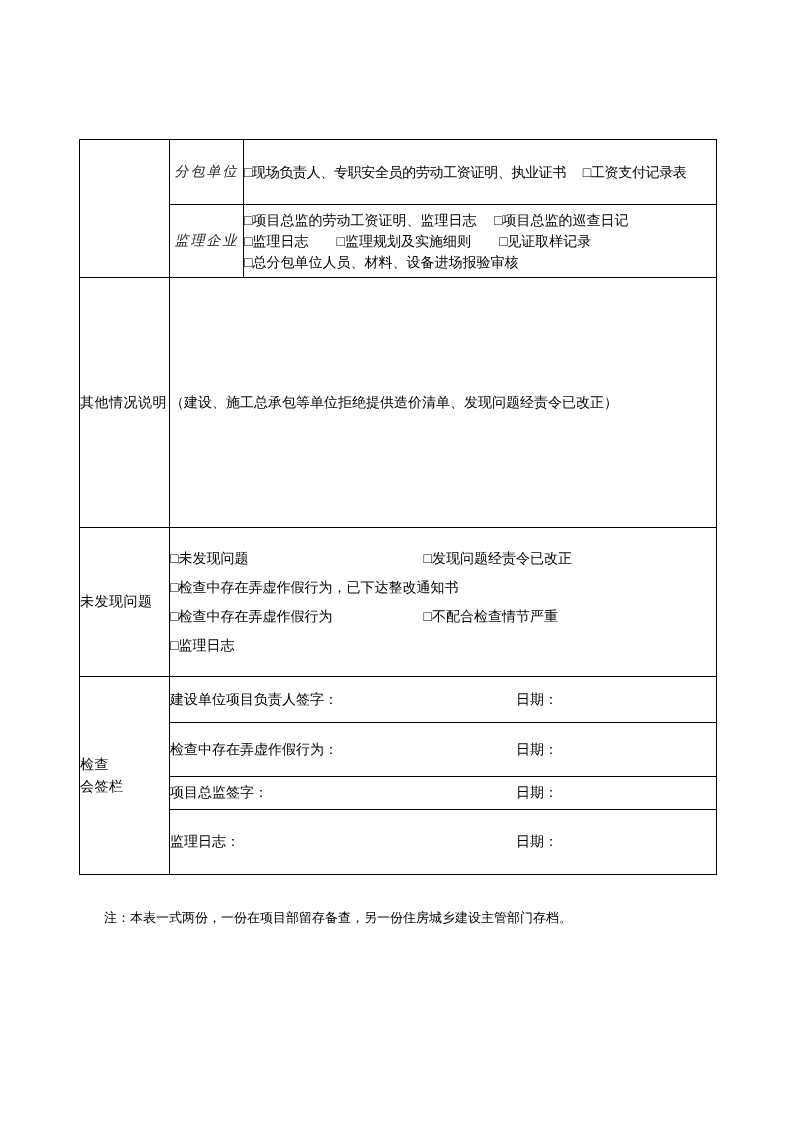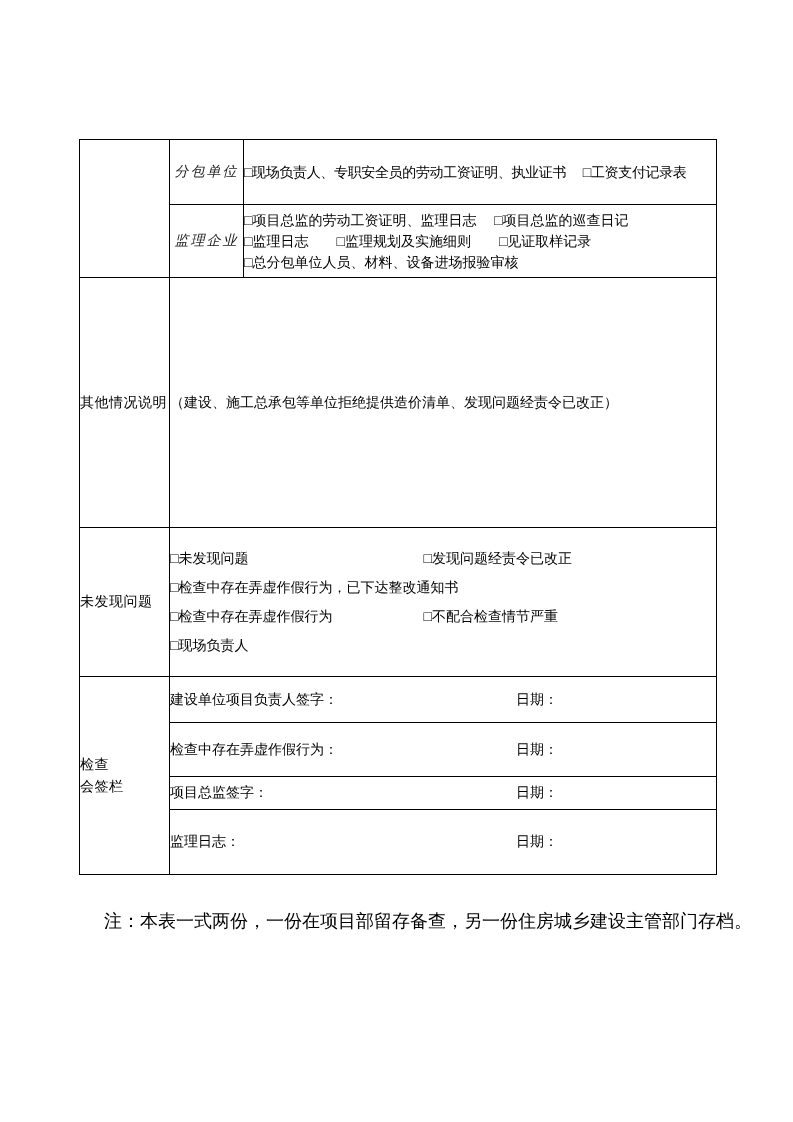--- a/index.html
+++ b/index.html
@@ -58,21 +58,21 @@
   .sign-cell { padding-left: 4px; }
   .sign-label {
     display: inline-block;
     width: 346px;
   }
   .sign-section-label div { line-height: 22px; }
   .footnote {
     position: absolute;
     left: 104px;
     top: 909px;
-    font-size: 18px;
+    font-size: 13px;
     white-space: nowrap;
     text-align: right;
   }
 </style>
 </head>
 <body>
 
 <div class="page">
 
   <table class="form-table">
@@ -115,21 +115,21 @@
           <span>□发现问题经责令已改正</span>
         </div>
         <div class="result-line">
           <span>□检查中存在弄虚作假行为，已下达整改通知书</span>
         </div>
         <div class="result-line">
           <span class="res-left">□检查中存在弄虚作假行为</span>
           <span>□不配合检查情节严重</span>
         </div>
         <div class="result-line">
-          <span>□现场负责人</span>
+          <span>□监理日志</span>
         </div>
       </td>
     </tr>
 
     <tr style="height:46px">
       <td rowspan="4" class="row-label sign-section-label">
         <div>检查</div>
         <div>会签栏</div>
       </td>
       <td colspan="2" class="sign-cell">

